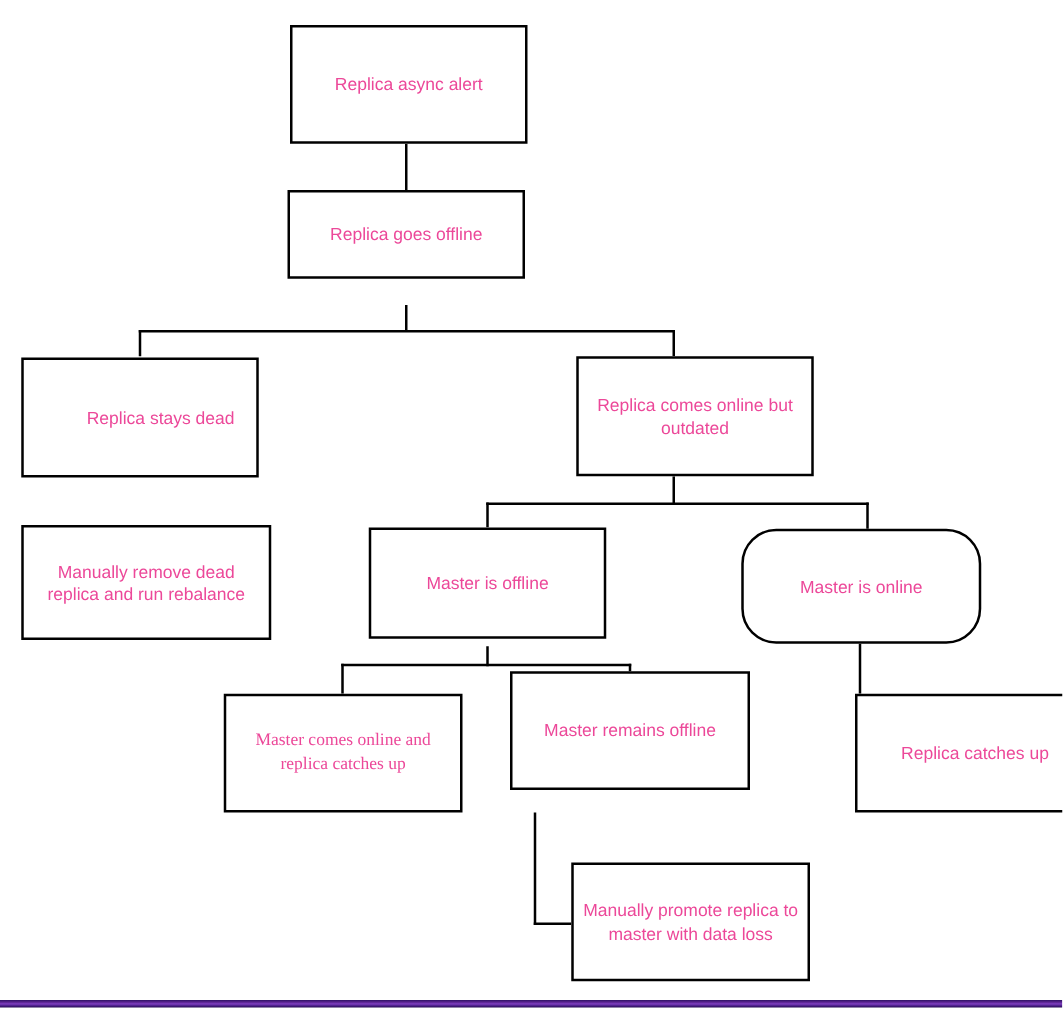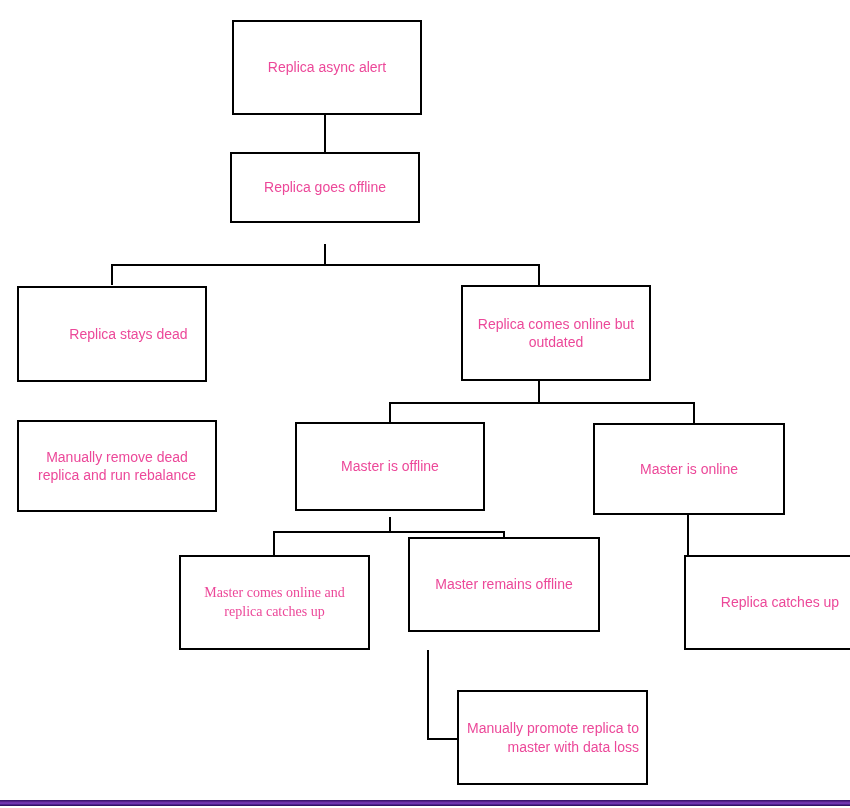--- a/index.html
+++ b/index.html
@@ -33,25 +33,25 @@
     position: absolute;
     background: #000000;
   }
   
   .n-alert            { left: 232px; top: 20px;  width: 190px; height: 95px; }
   .n-goes-offline     { left: 230px; top: 152px; width: 190px; height: 71px; }
   .n-stays-dead       { left: 17px;  top: 286px; width: 190px; height: 96px; padding-left: 40px; }
   .n-online-outdated  { left: 443px; top: 285px; width: 190px; height: 96px; margin-left: 18px; }
   .n-remove-rebalance { left: 17px;  top: 420px; width: 200px; height: 92px; }
   .n-master-offline   { left: 295px; top: 422px; width: 190px; height: 89px; }
-  .n-master-online    { left: 593px; top: 423px; width: 192px; height: 92px; }
+  .n-master-online    { left: 593px; top: 423px; width: 192px; height: 92px; border-radius: 28px; }
   .n-master-comes     { left: 179px; top: 555px; width: 191px; height: 95px; font-family: Liberation Serif, serif; }
   .n-master-remains   { left: 408px; top: 537px; width: 192px; height: 95px; }
   .n-catches-up       { left: 640px; top: 555px; width: 192px; height: 95px; margin-left: 44px; }
-  .n-promote          { left: 457px; top: 690px; width: 191px; height: 95px; text-align: right; }
+  .n-promote          { left: 457px; top: 690px; width: 191px; height: 95px; }
   
   .l1  { left: 324px; top: 115px; width: 2px;   height: 37px; }
   .l2  { left: 324px; top: 244px; width: 2px;   height: 21px; }
   .l3  { left: 111px; top: 264px; width: 429px; height: 2px;  }
   .l4  { left: 111px; top: 264px; width: 2px;   height: 21px; }
   .l5  { left: 538px; top: 264px; width: 2px;   height: 21px; }
   .l6  { left: 538px; top: 381px; width: 2px;   height: 22px; }
   .l7  { left: 389px; top: 402px; width: 306px; height: 2px;  }
   .l8  { left: 389px; top: 402px; width: 2px;   height: 20px; }
   .l9  { left: 693px; top: 402px; width: 2px;   height: 21px; }

